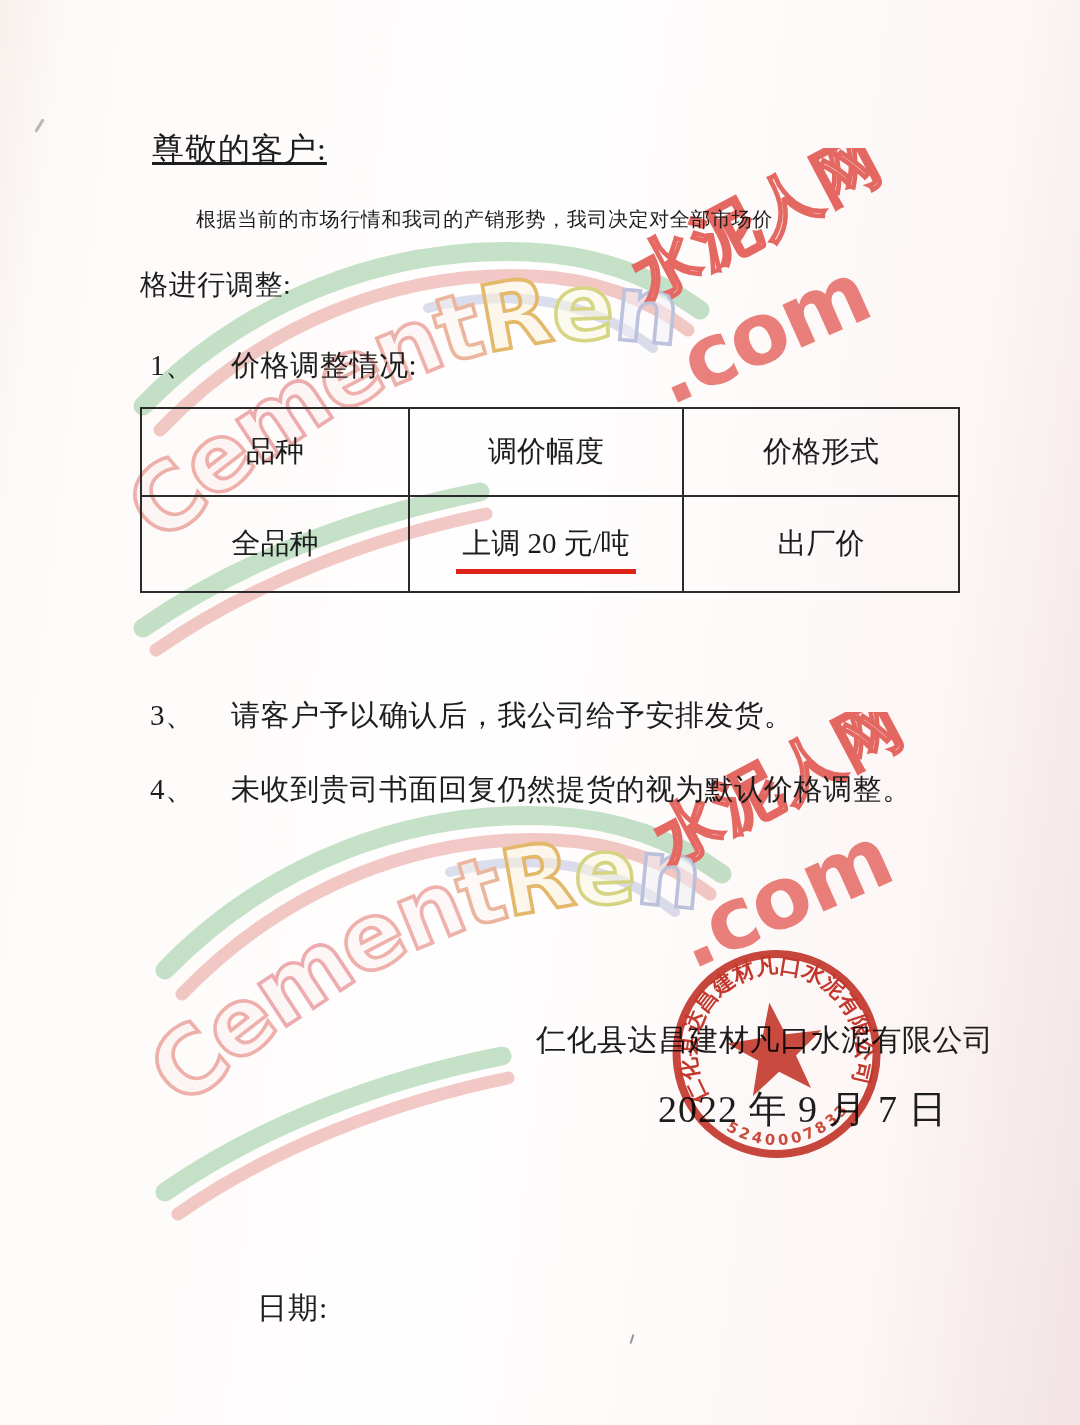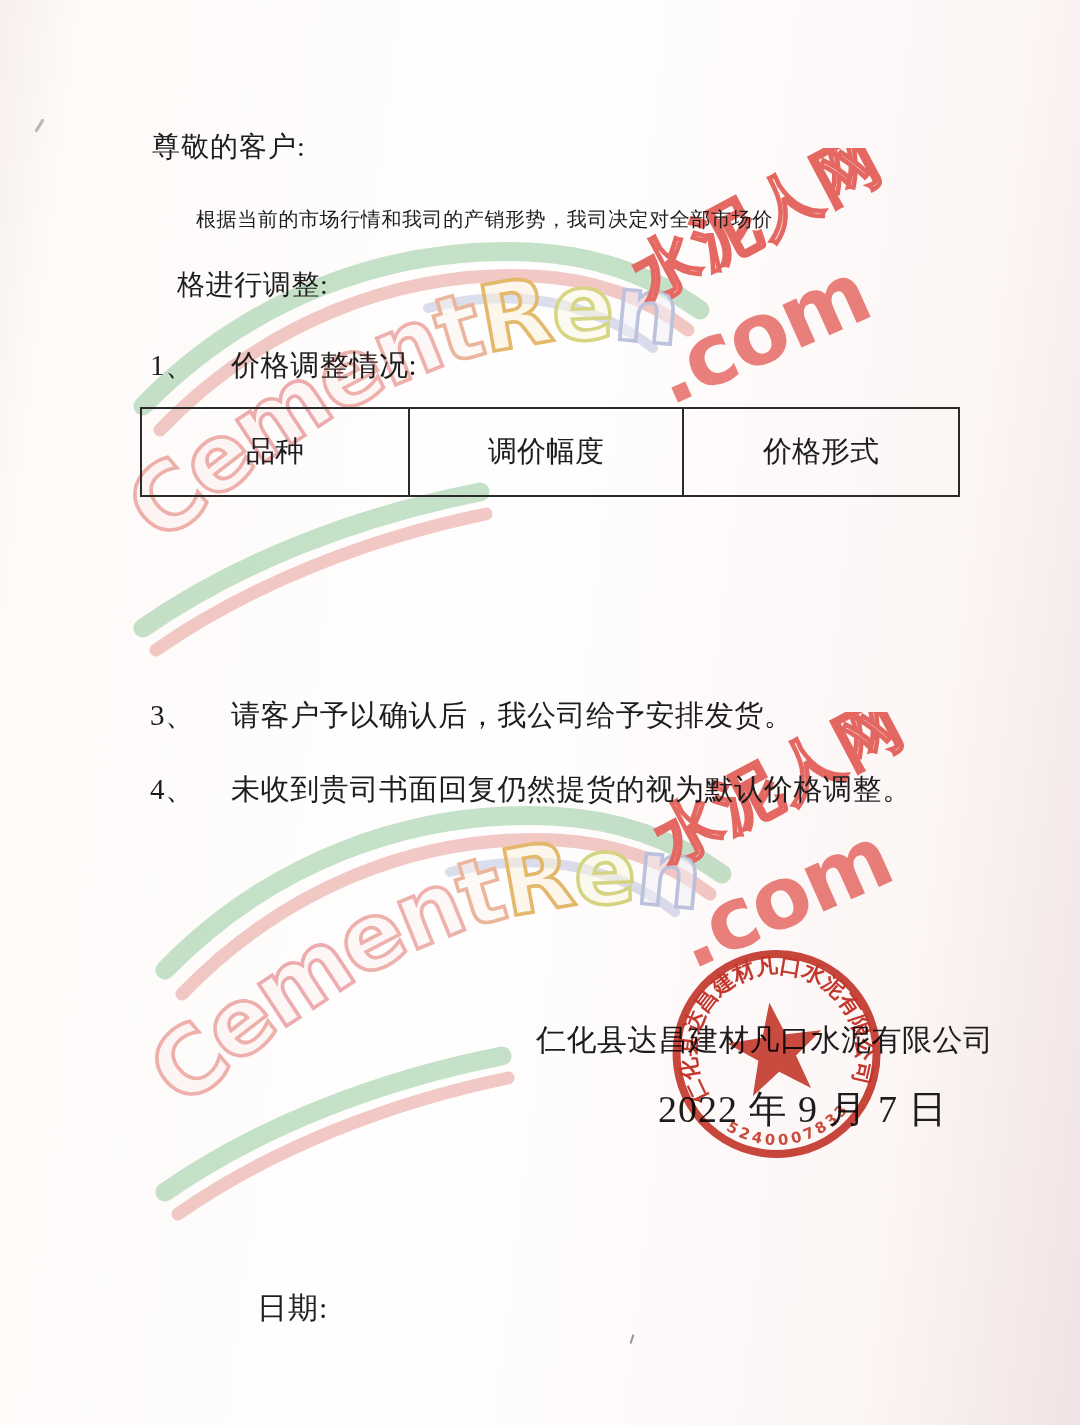--- a/index.html
+++ b/index.html
@@ -14,23 +14,23 @@
     background:linear-gradient(97deg,#f7efec 0%,#fdfaf8 6%,#fffefe 45%,#fcf6f5 82%,#f5e9e9 94%,#f2e3e5 100%);
   }
   
   .t{position:absolute;z-index:3;white-space:nowrap;}
   .title{
     left:0;top:12px;width:100%;text-align:center;
     font-size:80px;font-weight:700;letter-spacing:10px;color:#111;
   }
   .stray-a{left:38px;top:118px;width:3px;height:15px;background:#8d8d8d;opacity:.6;transform:rotate(32deg);border-radius:2px;}
   .stray-b{left:631px;top:1334px;width:2px;height:10px;background:#5c5c5c;opacity:.65;transform:rotate(18deg);border-radius:1px;}
-  .salutation{left:152px;top:128px;font-size:28px;letter-spacing:1px;}
+  .salutation{left:152px;top:128px;font-size:32px;letter-spacing:1px;text-decoration:underline;}
   .para-1{left:196px;top:206px;font-size:20px;letter-spacing:0.6px;}
-  .para-2{left:140px;top:266px;font-size:28px;letter-spacing:0.6px;margin-left:37px;}
+  .para-2{left:140px;top:266px;font-size:28px;letter-spacing:0.6px;}
   .item{position:absolute;z-index:3;font-size:29px;letter-spacing:0.6px;white-space:nowrap;}
   .item .num{display:inline-block;width:81px;}
   .item-1{left:150px;top:346px;}
   .item-2{left:150px;top:622px;}
   .item-3{left:150px;top:696px;}
   .item-4{left:150px;top:770px;}
   .underline-red{border-bottom:4px solid #df2318;padding-bottom:8px;}
   .closing{left:262px;top:902px;font-size:30px;letter-spacing:1px;}
   .company-line{left:536px;top:1020px;font-size:30px;letter-spacing:0.5px;}
   .date-line{left:658px;top:1084px;font-size:38px;letter-spacing:1px;}
@@ -126,20 +126,25 @@
         <col style="width:268px">
         <col style="width:274px">
         <col style="width:276px">
       </colgroup>
     <tbody>
         <tr>
       <th>品种</th>
       <th>调价幅度</th>
       <th>价格形式</th>
     </tr>
+    <tr>
+      <td>全品种</td>
+      <td><span class="cell-underline">上调 20 元/吨</span></td>
+      <td>出厂价</td>
+    </tr>
   </tbody>
     </table>
 
   <div class="item item-3">
     <span class="num">3、</span><span>请客户予以确认后，我公司给予安排发货。</span>
   </div>
   <div class="item item-4">
     <span class="num">4、</span><span>未收到贵司书面回复仍然提货的视为默认价格调整。</span>
   </div>
 

